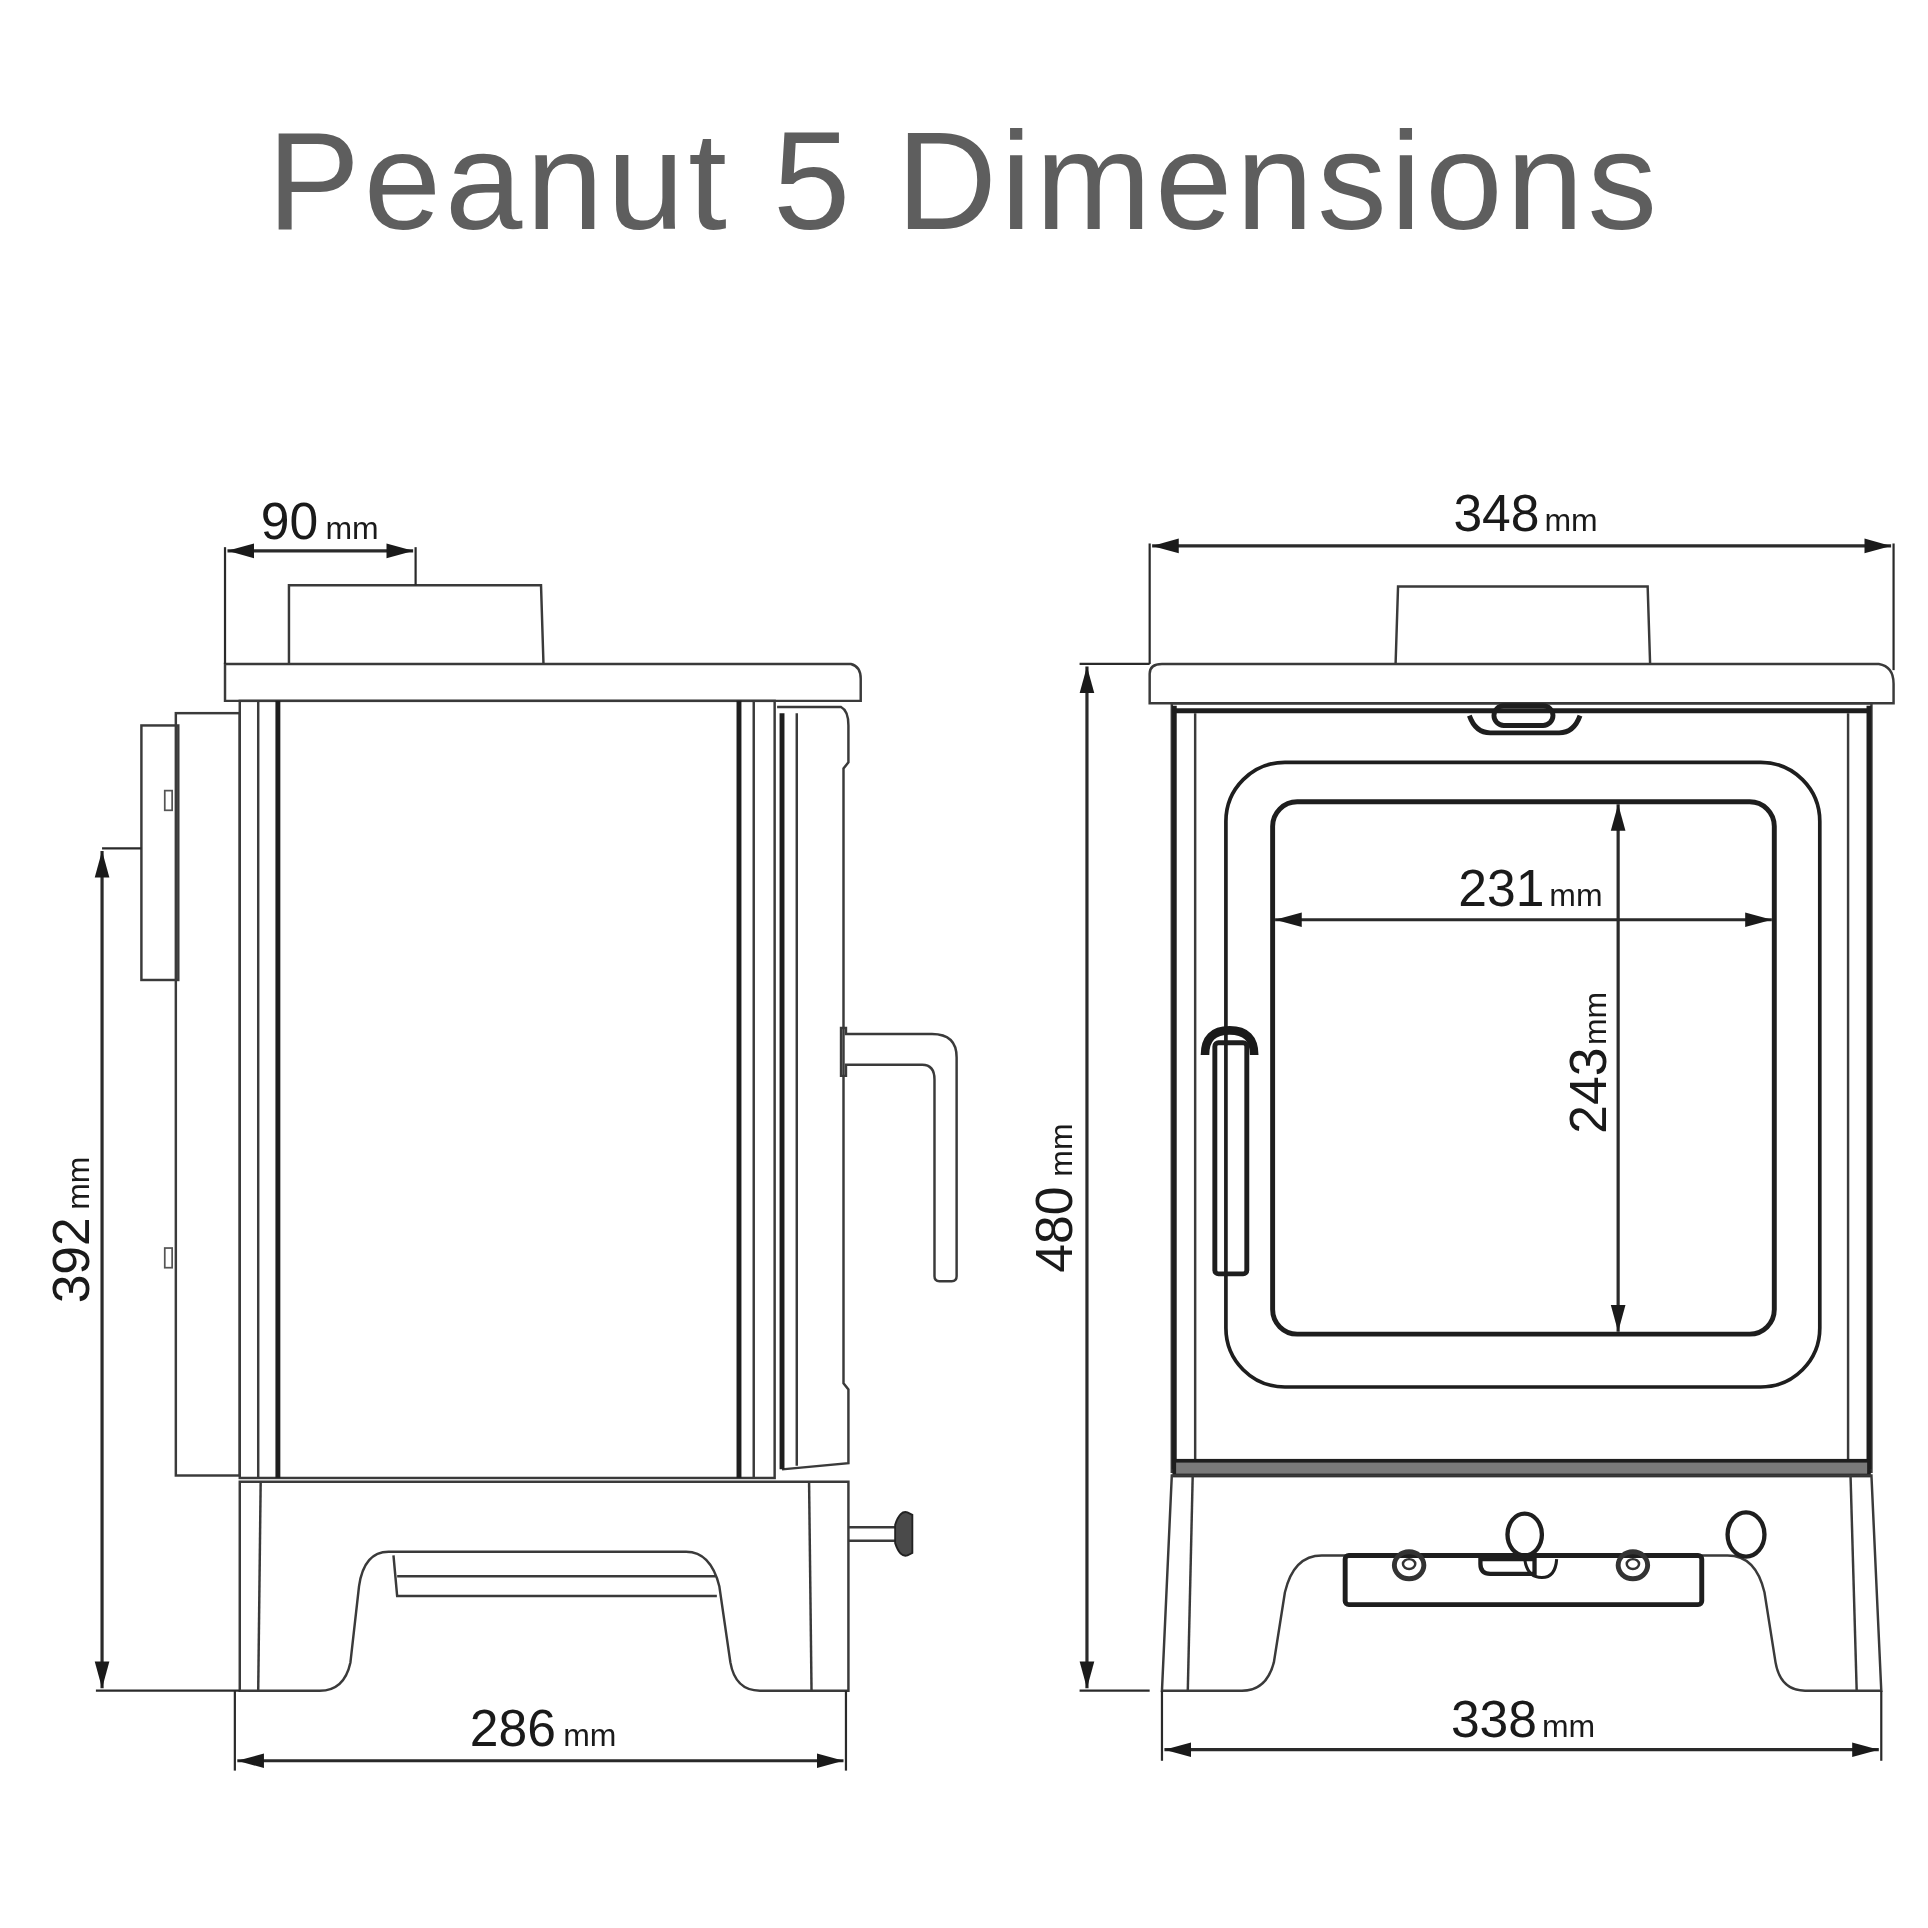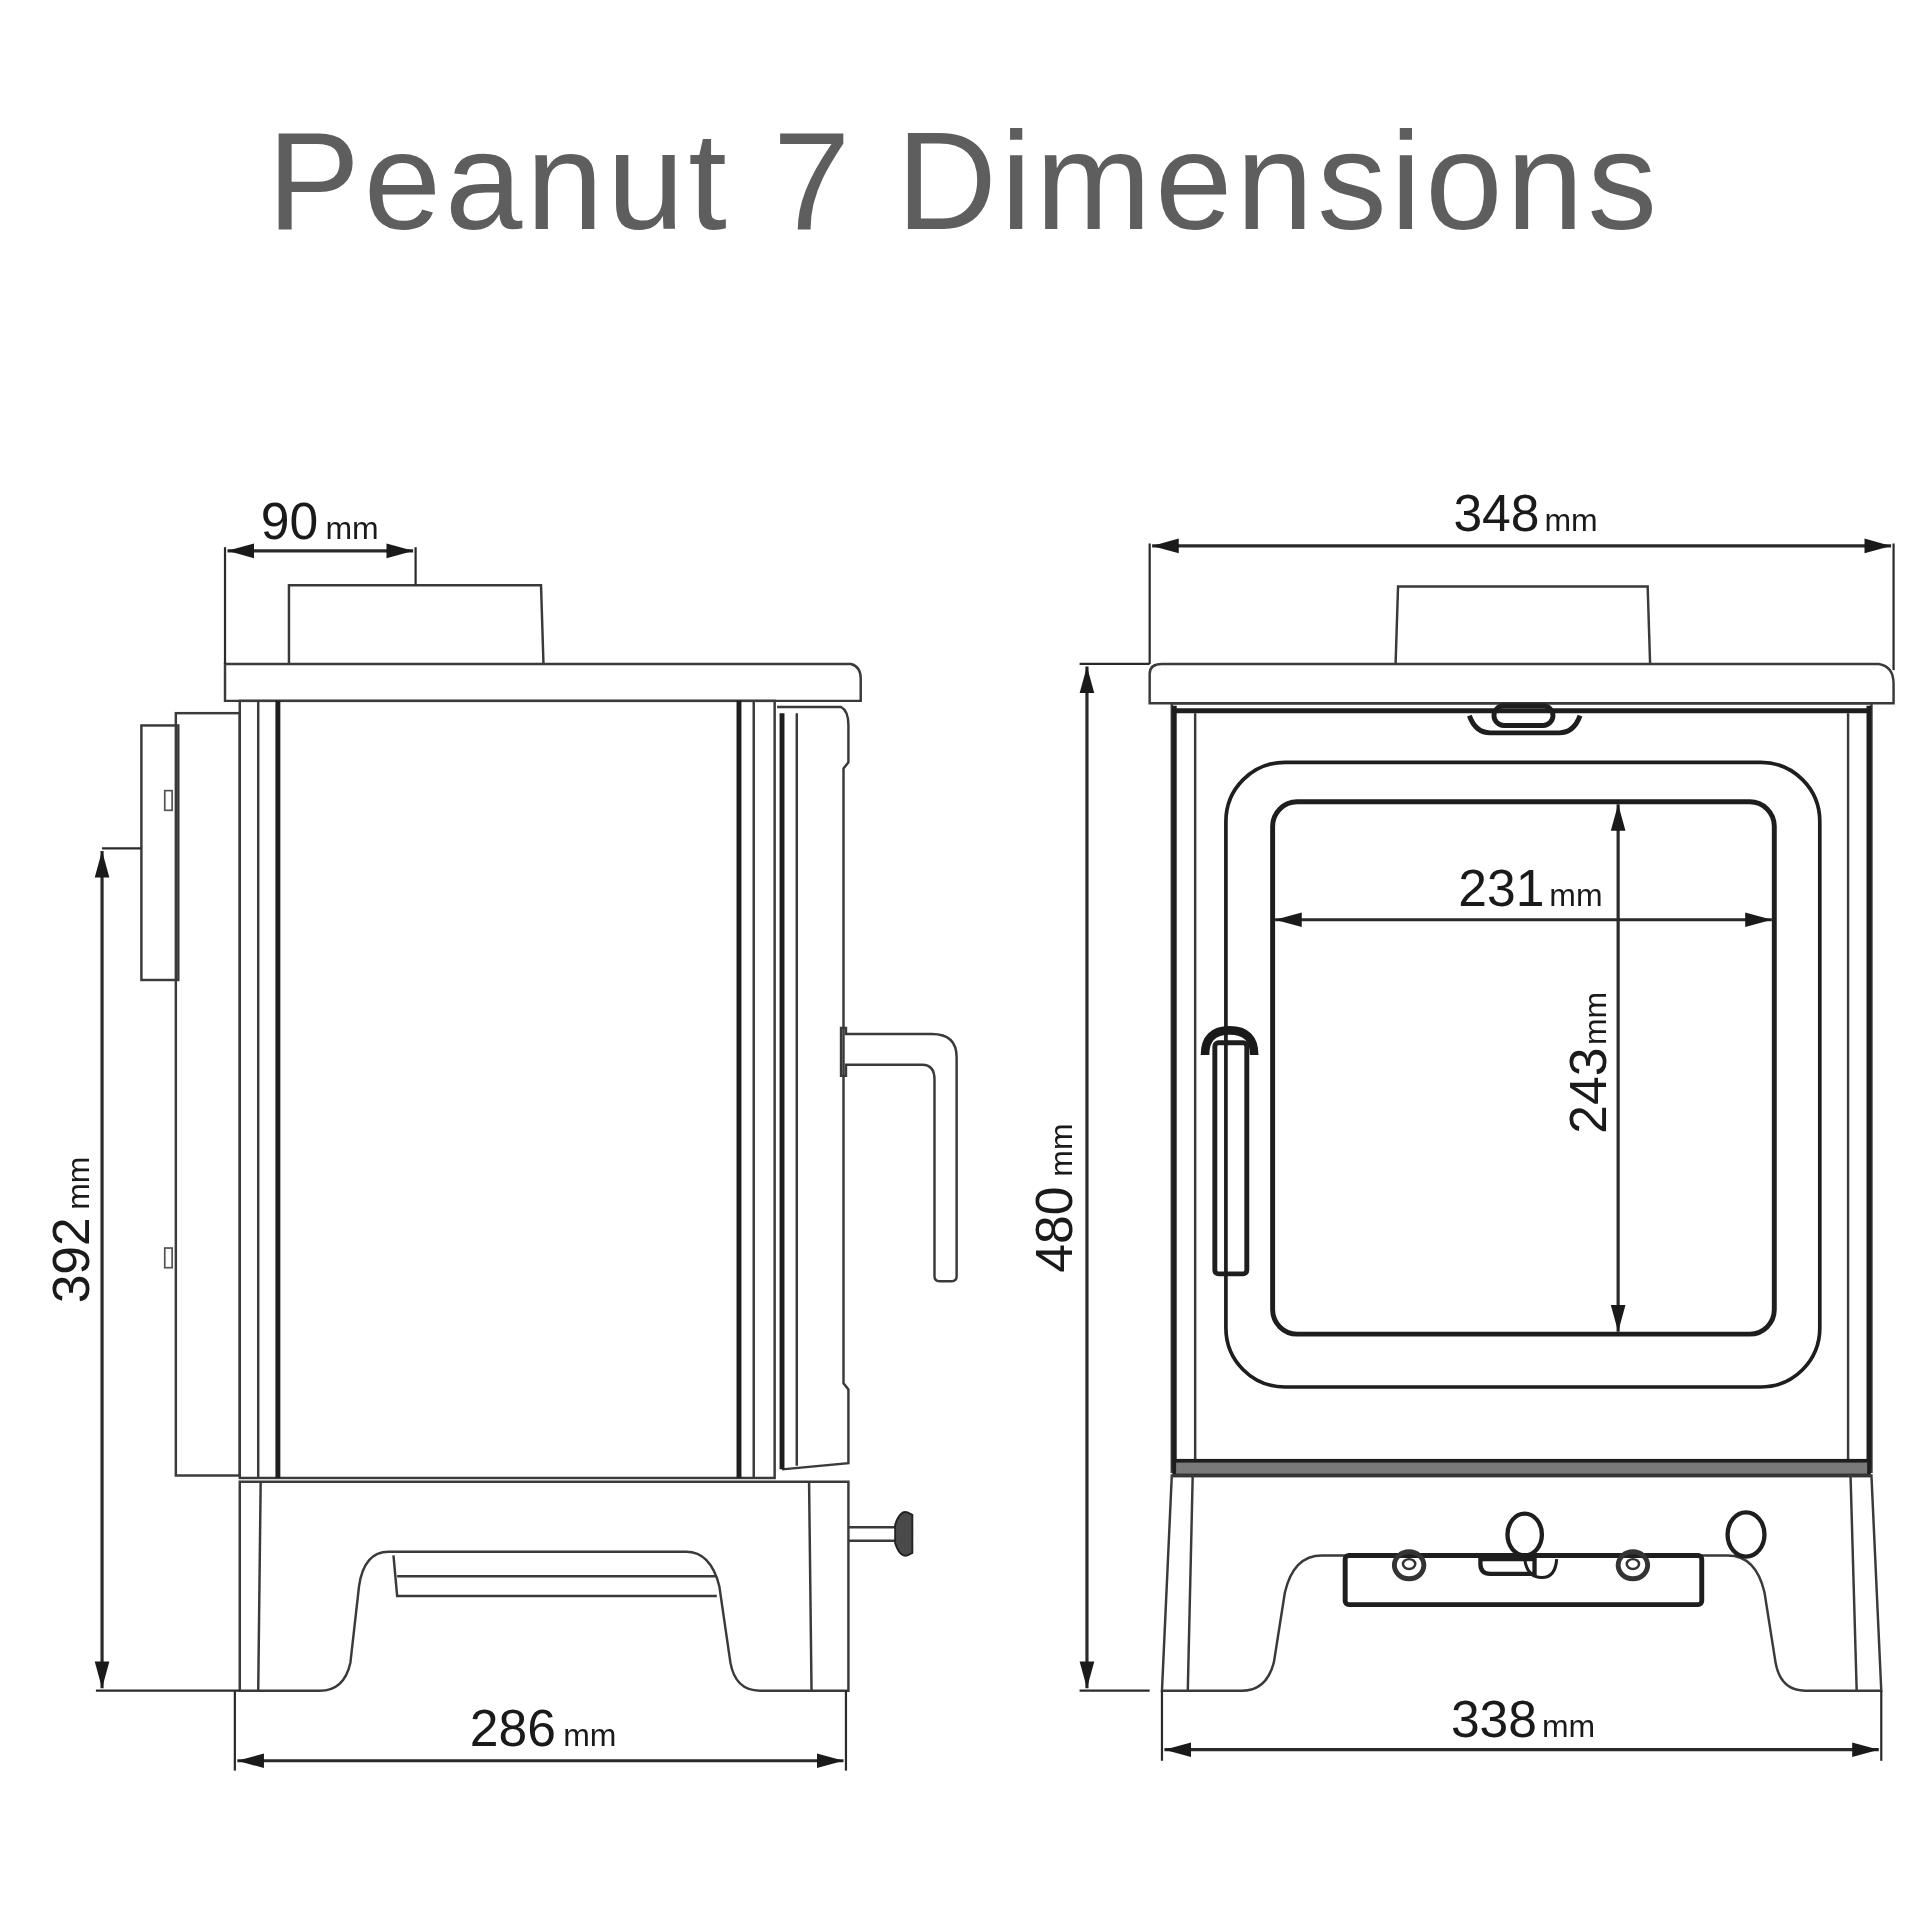--- a/index.html
+++ b/index.html
@@ -15,21 +15,21 @@
   .lnt { fill: none; stroke: #555; stroke-width: 1.4; }
   .dim { fill: none; stroke: #2a2a2a; stroke-width: 2.6; }
   .ext { fill: none; stroke: #2a2a2a; stroke-width: 1.8; }
   .lbl { font-family: "Liberation Sans", sans-serif; fill: #1a1a1a; }
   .num { font-size: 42px; }
   .unit { font-size: 26px; }
 </style>
 </head>
 <body>
 
-<h1 id="title">Peanut 7 Dimensions</h1>
+<h1 id="title">Peanut 5 Dimensions</h1>
 
 <svg id="drawing" viewBox="0 0 1568 1568" xmlns="http://www.w3.org/2000/svg">
   <defs>
     <marker id="arr" viewBox="0 0 10 10" refX="10" refY="5" markerWidth="9" markerHeight="9" orient="auto-start-reverse" markerUnits="userSpaceOnUse">
       <path d="M0,1.5 L10,5 L0,8.5 z" fill="#1a1a1a"></path>
     </marker>
     <marker id="arrL" viewBox="0 0 20 12" refX="20" refY="6" markerWidth="22" markerHeight="13" orient="auto-start-reverse" markerUnits="userSpaceOnUse">
       <path d="M0,0.5 L20,6 L0,11.5 z" fill="#1a1a1a"></path>
     </marker>
   </defs>

